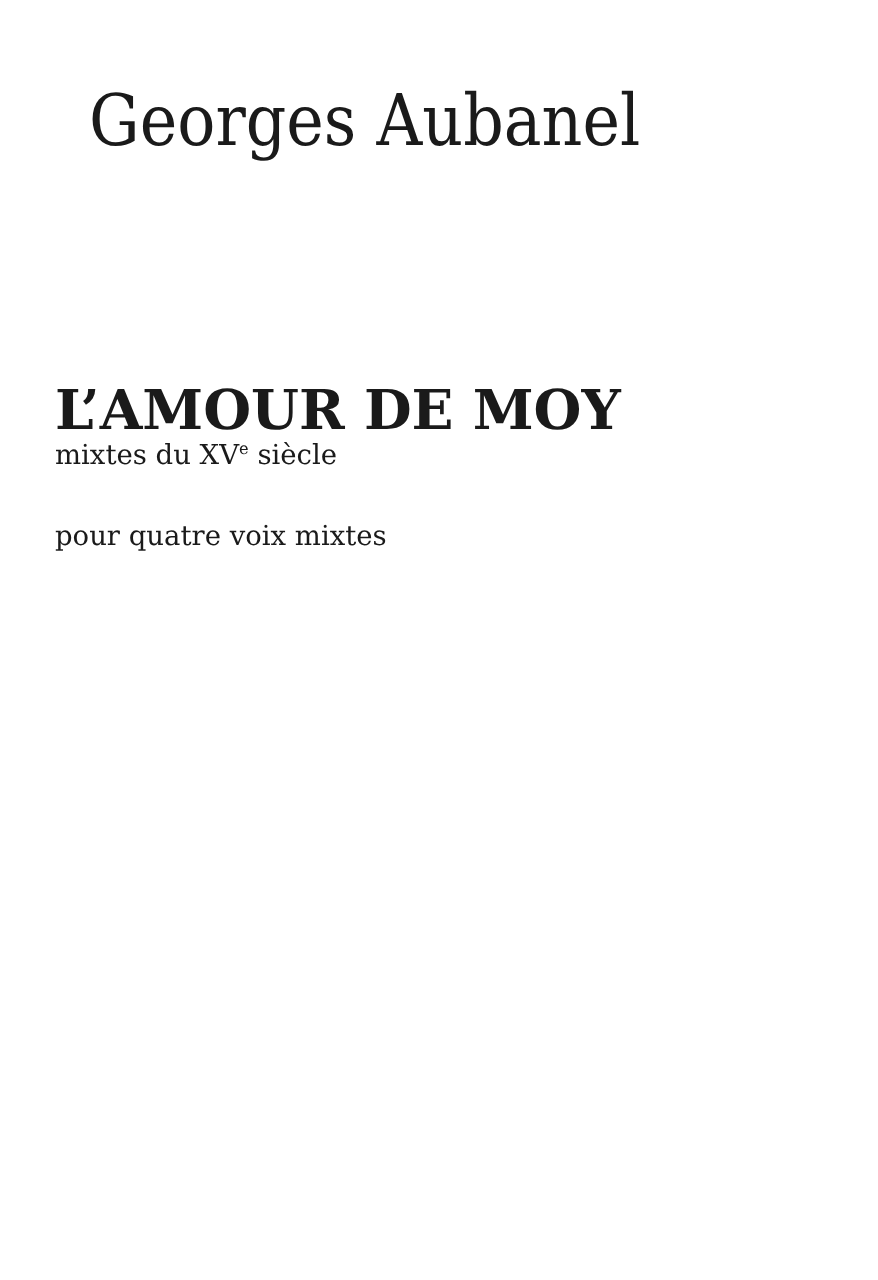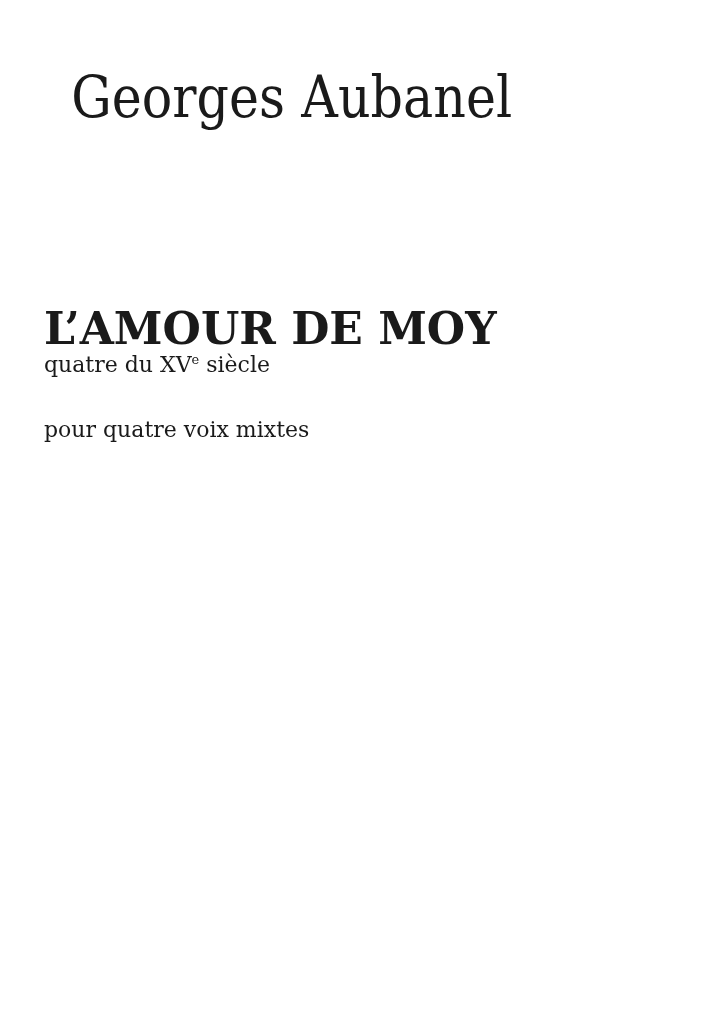--- a/index.html
+++ b/index.html
@@ -95,18 +95,18 @@
 <body>
 
 <div class="page">
 
   <div class="center-line composer">
     <span class="narrow">Georges Aubanel</span>
   </div>
 
   <div class="center-line work-title">L’AMOUR DE MOY</div>
 
-  <div class="center-line subtitle"><span>quatre du XV</span><span class="sup-e">e</span><span> siècle</span></div>
+  <div class="center-line subtitle"><span>mixtes du XV</span><span class="sup-e">e</span><span> siècle</span></div>
 
   <div class="center-line voicing">pour quatre voix mixtes</div>
 
 
 </div>
 
 </body></html>

